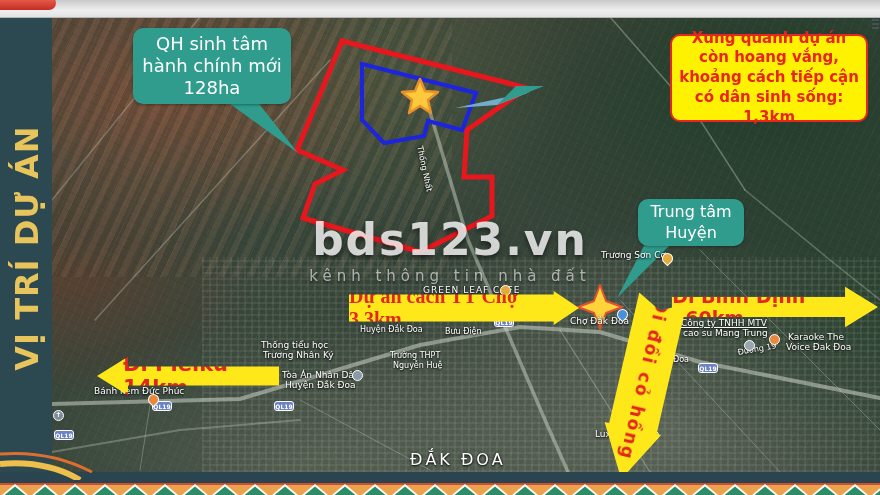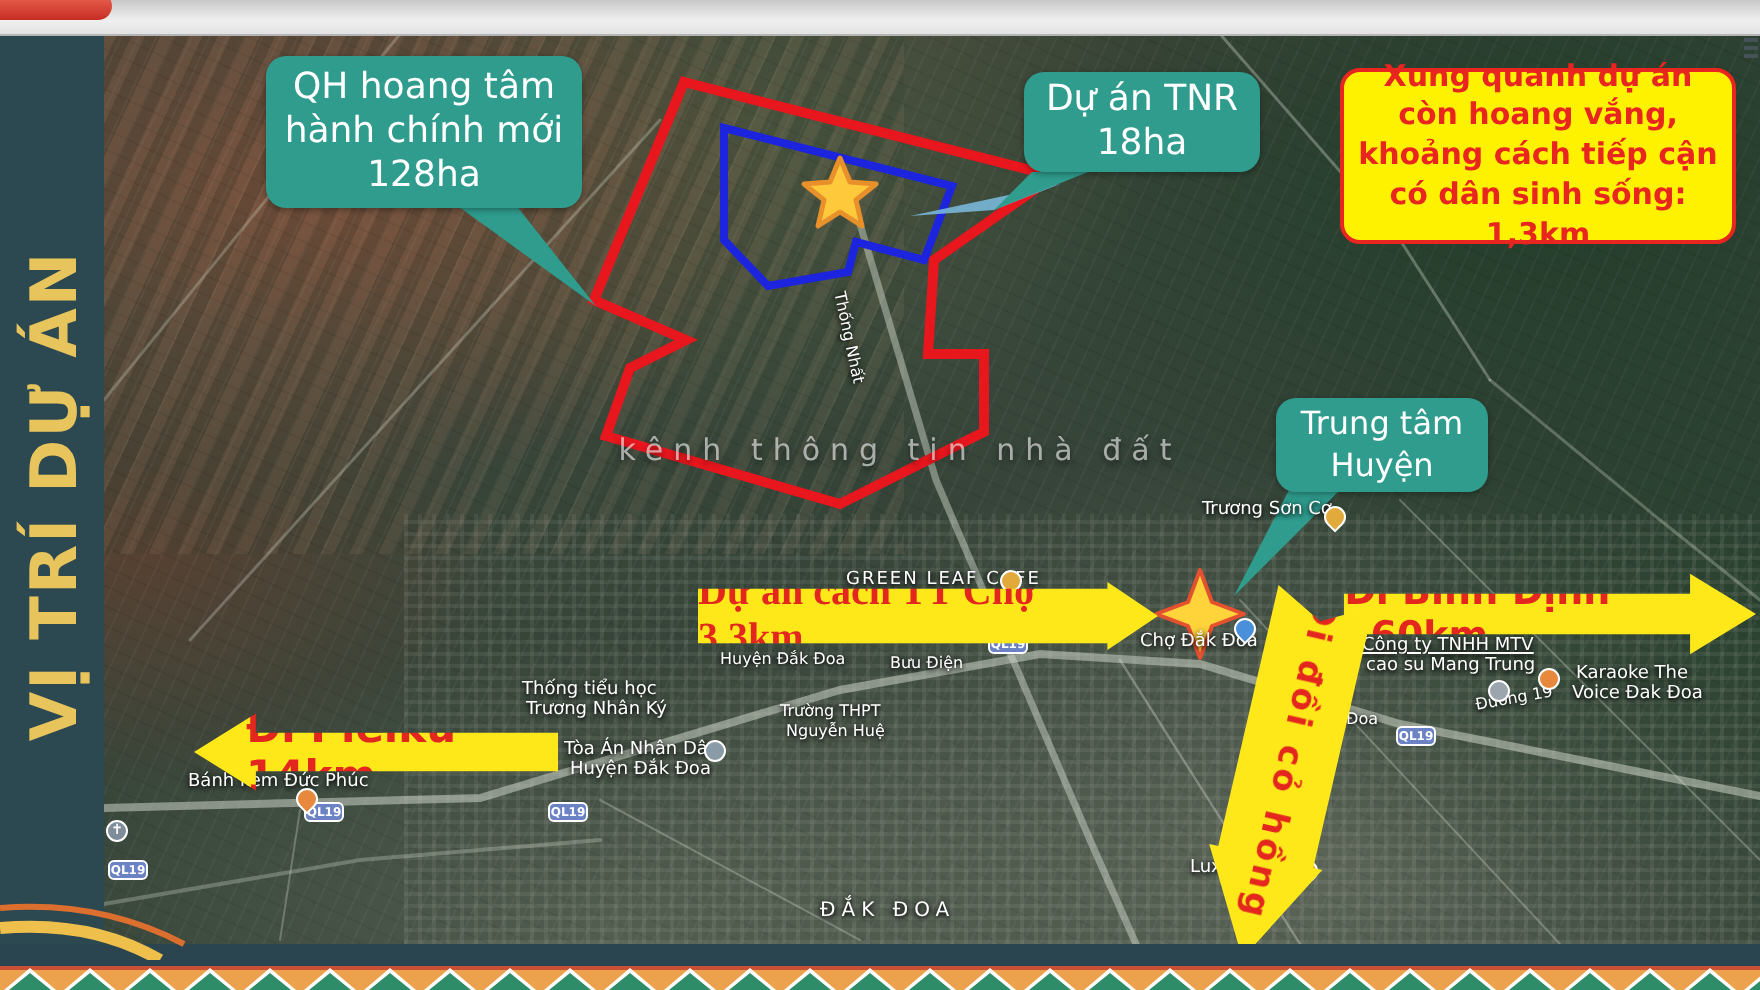--- a/index.html
+++ b/index.html
@@ -127,20 +127,21 @@
     <polygon id="blue-poly" fill="none" stroke="#1D24DD" stroke-width="4" points="362,64 476,93 462,130 428,121 424,136 384,143 362,120"></polygon>
     <polygon points="215,93 248,90 298,153" fill="#2F9C8E"></polygon>
     <polygon points="497,105 530,92 455,108" fill="#79B7D8" opacity="0.9"></polygon>
     <polygon points="516,86 544,86 497,105" fill="#2F9C8E"></polygon>
     <polygon points="645,244 673,242 617,298" fill="#2F9C8E"></polygon>
     <polygon id="star5" fill="#FFC93C" stroke="#E8912B" stroke-width="2.5" stroke-linejoin="round" points="420,79 425,91 438,92 428,100 431,113 420,106 409,113 412,100 402,92 415,91"></polygon>
     <polygon id="sparkle" fill="#FFD43B" stroke="#E4512E" stroke-width="2" stroke-linejoin="round" points="600,285 606,301 622,307 606,313 600,329 594,313 578,307 594,301"></polygon>
   </svg>
 
   <div class="watermark">
+    <div class="wm-title">bds123.vn</div>
     <div class="wm-sub">kênh thông tin nhà đất</div>
   </div>
 
   <div class="label-layer" id="label-layer">
       <span class="map-label" style="left: 586px; top: 250px; font-size: 9px; margin-left: 15px;">Trương Sơn Cơ</span>
       <span class="map-label" style="left: 423px; top: 285px; font-size: 9px; letter-spacing: 1px;">GREEN LEAF CAFE</span>
       <span class="map-label" style="left: 570px; top: 316px; font-size: 9px;">Chợ Đắk Đoa</span>
       <span class="map-label" style="left: 681px; top: 318px; font-size: 9px; text-decoration: underline;">Công ty TNHH MTV</span>
       <span class="map-label" style="left: 683px; top: 328px; font-size: 9px;">cao su Mang Trung</span>
       <span class="map-label" style="left: 788px; top: 332px; font-size: 9px;">Karaoke The</span>
@@ -151,43 +152,40 @@
       <span class="map-label" style="left: 360px; top: 325px; font-size: 8px;">Huyện Đắk Đoa</span>
       <span class="map-label" style="left: 595px; top: 429px; font-size: 9px;">Luxury Coffee</span>
       <span class="map-label" style="left: 94px; top: 386px; font-size: 9px;">Bánh kem Đức Phúc</span>
       <span class="map-label" style="left: 261px; top: 340px; font-size: 9px;">Thống tiểu học</span>
       <span class="map-label" style="left: 263px; top: 350px; font-size: 9px;">Trương Nhân Ký</span>
       <span class="map-label" style="left: 282px; top: 370px; font-size: 9px;">Tòa Án Nhân Dân</span>
       <span class="map-label" style="left: 285px; top: 380px; font-size: 9px;">Huyện Đắk Đoa</span>
       <span class="map-label" style="left: 390px; top: 351px; font-size: 8px;">Trường THPT</span>
       <span class="map-label" style="left: 393px; top: 361px; font-size: 8px;">Nguyễn Huệ</span>
       <span class="map-label" style="left: 424px; top: 145px; font-size: 8px; transform: rotate(78deg);">Thống Nhất</span>
-      <span class="map-label" style="left: 410px; top: 450px; font-size: 10px; letter-spacing: 3px;">ĐẮK ĐOA</span>
+      <span class="map-label" style="left: 410px; top: 450px; font-size: 16px; letter-spacing: 3px;">ĐẮK ĐOA</span>
       <div class="ql-badge" style="left: 152px; top: 401px;">QL19</div>
       <div class="ql-badge" style="left: 274px; top: 401px;">QL19</div>
       <div class="ql-badge" style="left: 494px; top: 317px;">QL19</div>
       <div class="ql-badge" style="left: 698px; top: 363px;">QL19</div>
       <div class="ql-badge" style="left: 54px; top: 430px;">QL19</div>
       <div class="poi" style="left: 500px; top: 285px; background: rgb(226, 169, 59);"></div>
       <div class="poi tear" style="left: 617px; top: 309px; background: rgb(74, 143, 217);"></div>
       <div class="poi" style="left: 769px; top: 334px; background: rgb(232, 136, 60);"></div>
       <div class="poi" style="left: 648px; top: 430px; background: rgb(217, 164, 59);"></div>
       <div class="poi tear" style="left: 148px; top: 394px; background: rgb(232, 136, 60);"></div>
       <div class="poi" style="left: 352px; top: 370px; background: rgb(138, 155, 168);"></div>
       <div class="poi" style="left: 744px; top: 340px; background: rgb(154, 165, 173);"></div>
       <div class="poi" style="left: 634px; top: 339px; background: rgb(63, 114, 200);">P</div>
       <div class="poi" style="left: 53px; top: 410px; background: rgb(127, 140, 153);">✝</div>
       <div class="poi tear" style="left: 662px; top: 253px; background: rgb(226, 169, 59);"></div>
     </div>
 
   <div class="callout callout-qh">
-    <span>QH hoang tâm hành chính mới 128ha</span>
-  </div>
-  <div class="callout callout-tnr">
-    <span>Dự án TNR 18ha</span>
+    <span>QH sinh tâm hành chính mới 128ha</span>
   </div>
   <div class="callout callout-tth">
     <span>Trung tâm Huyện</span>
   </div>
 
   <div class="warning">
     <span>Xung quanh dự án còn hoang vắng, khoảng cách tiếp cận có dân sinh sống: 1,3km</span>
   </div>
 
   <div class="yarrow arr-pleiku">

